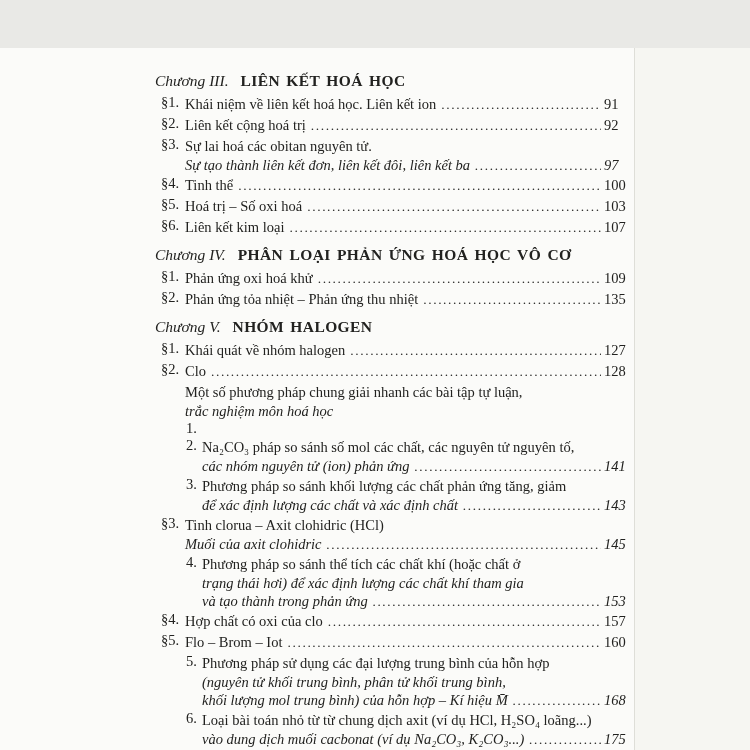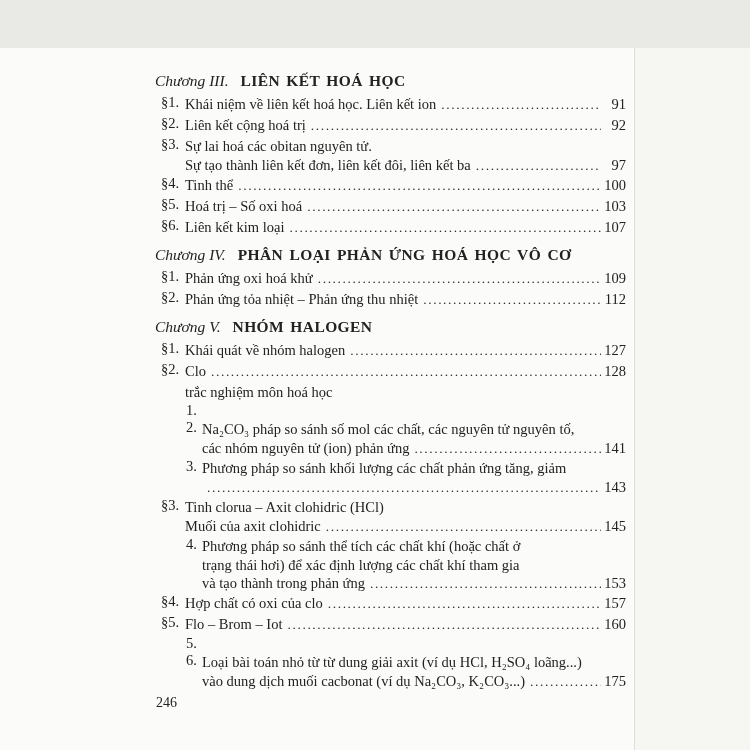--- a/index.html
+++ b/index.html
@@ -52,36 +52,36 @@
     word-spacing: 2px;
   }
   
   .entry { display: flex; font-size: 14.5px; }
   .entry .lbl { flex: none; }
   .entry.section > .lbl { margin-left: 8px; width: 24px; }
   .entry.method > .lbl { margin-left: 33px; width: 16px; }
   .entry.note > .body { margin-left: 32px; }
   .body { flex: 1; min-width: 0; }
   .line, .lastline { line-height: 20px; }
-  .body > :not(:first-child) { line-height: 18px; }
+  .body > :not(:first-child) { line-height: 18px; font-style: italic; }
   .lastline { display: flex; align-items: baseline; }
   .txt { white-space: nowrap; }
   .leader {
     flex: 1;
     overflow: hidden;
     white-space: nowrap;
     margin: 0 3px 0 5px;
     color: #2e2e2c;
   }
   .leader::after {
     content: "......................................................................................................................................................";
     font-size: 13.5px;
     letter-spacing: 1.6px;
   }
-  .pg { flex: none; min-width: 22px; text-align: right; }
+  .pg { flex: none; min-width: 22px; }
   .folio {
     position: relative;
     margin: 2px 0 0 156px;
     font-size: 14px;
     line-height: 20px;
   }
 </style>
 </head>
 <body>
 
@@ -166,21 +166,21 @@
             <span class="pg">109</span>
           </div>
         </div>
       </div>
       <div class="entry section">
         <span class="lbl">§2.</span>
         <div class="body">
           <div class="lastline">
             <span class="txt">Phản ứng tỏa nhiệt – Phản ứng thu nhiệt</span>
             <span class="leader"></span>
-            <span class="pg">112</span>
+            <span class="pg">135</span>
           </div>
         </div>
       </div>
       <div class="chapter">
         <span class="ch-label">Chương V.</span>
         <span class="ch-title">NHÓM HALOGEN</span>
       </div>
       <div class="entry section">
         <span class="lbl">§1.</span>
         <div class="body">
@@ -196,20 +196,21 @@
         <div class="body">
           <div class="lastline">
             <span class="txt">Clo</span>
             <span class="leader"></span>
             <span class="pg">128</span>
           </div>
         </div>
       </div>
       <div class="entry note">
         <div class="body">
+          <div class="line">Một số phương pháp chung giải nhanh các bài tập tự luận,</div>
           <div class="line">trắc nghiệm môn hoá học</div>
         </div>
       </div>
       <div class="entry method">
         <span class="lbl">1.</span>
       </div>
       <div class="entry method">
         <span class="lbl">2.</span>
         <div class="body">
           <div class="line">Na₂CO₃ pháp so sánh số mol các chất, các nguyên tử nguyên tố,</div>
@@ -218,20 +219,21 @@
             <span class="leader"></span>
             <span class="pg">141</span>
           </div>
         </div>
       </div>
       <div class="entry method">
         <span class="lbl">3.</span>
         <div class="body">
           <div class="line">Phương pháp so sánh khối lượng các chất phản ứng tăng, giảm</div>
           <div class="lastline">
+            <span class="txt">để xác định lượng các chất và xác định chất</span>
             <span class="leader"></span>
             <span class="pg">143</span>
           </div>
         </div>
       </div>
       <div class="entry section">
         <span class="lbl">§3.</span>
         <div class="body">
           <div class="line">Tinh clorua – Axit clohidric (HCl)</div>
           <div class="lastline">
@@ -268,25 +270,34 @@
         <div class="body">
           <div class="lastline">
             <span class="txt">Flo – Brom – Iot</span>
             <span class="leader"></span>
             <span class="pg">160</span>
           </div>
         </div>
       </div>
       <div class="entry method">
         <span class="lbl">5.</span>
+        <div class="body">
+          <div class="line">Phương pháp sử dụng các đại lượng trung bình của hỗn hợp</div>
+          <div class="line">(nguyên tử khối trung bình, phân tử khối trung bình,</div>
+          <div class="lastline">
+            <span class="txt">khối lượng mol trung bình) của hỗn hợp – Kí hiệu M̄</span>
+            <span class="leader"></span>
+            <span class="pg">168</span>
+          </div>
+        </div>
       </div>
       <div class="entry method">
         <span class="lbl">6.</span>
         <div class="body">
-          <div class="line">Loại bài toán nhỏ từ từ dung giải axit (ví dụ HCl, H₂SO₄ loãng...)</div>
+          <div class="line">Loại bài toán nhỏ từ từ chung dịch axit (ví dụ HCl, H₂SO₄ loãng...)</div>
           <div class="lastline">
             <span class="txt">vào dung dịch muối cacbonat (ví dụ Na₂CO₃, K₂CO₃...)</span>
             <span class="leader"></span>
             <span class="pg">175</span>
           </div>
         </div>
       </div>
     </div>
   <div class="folio">246</div>
   <div class="bottom-shade"></div>

